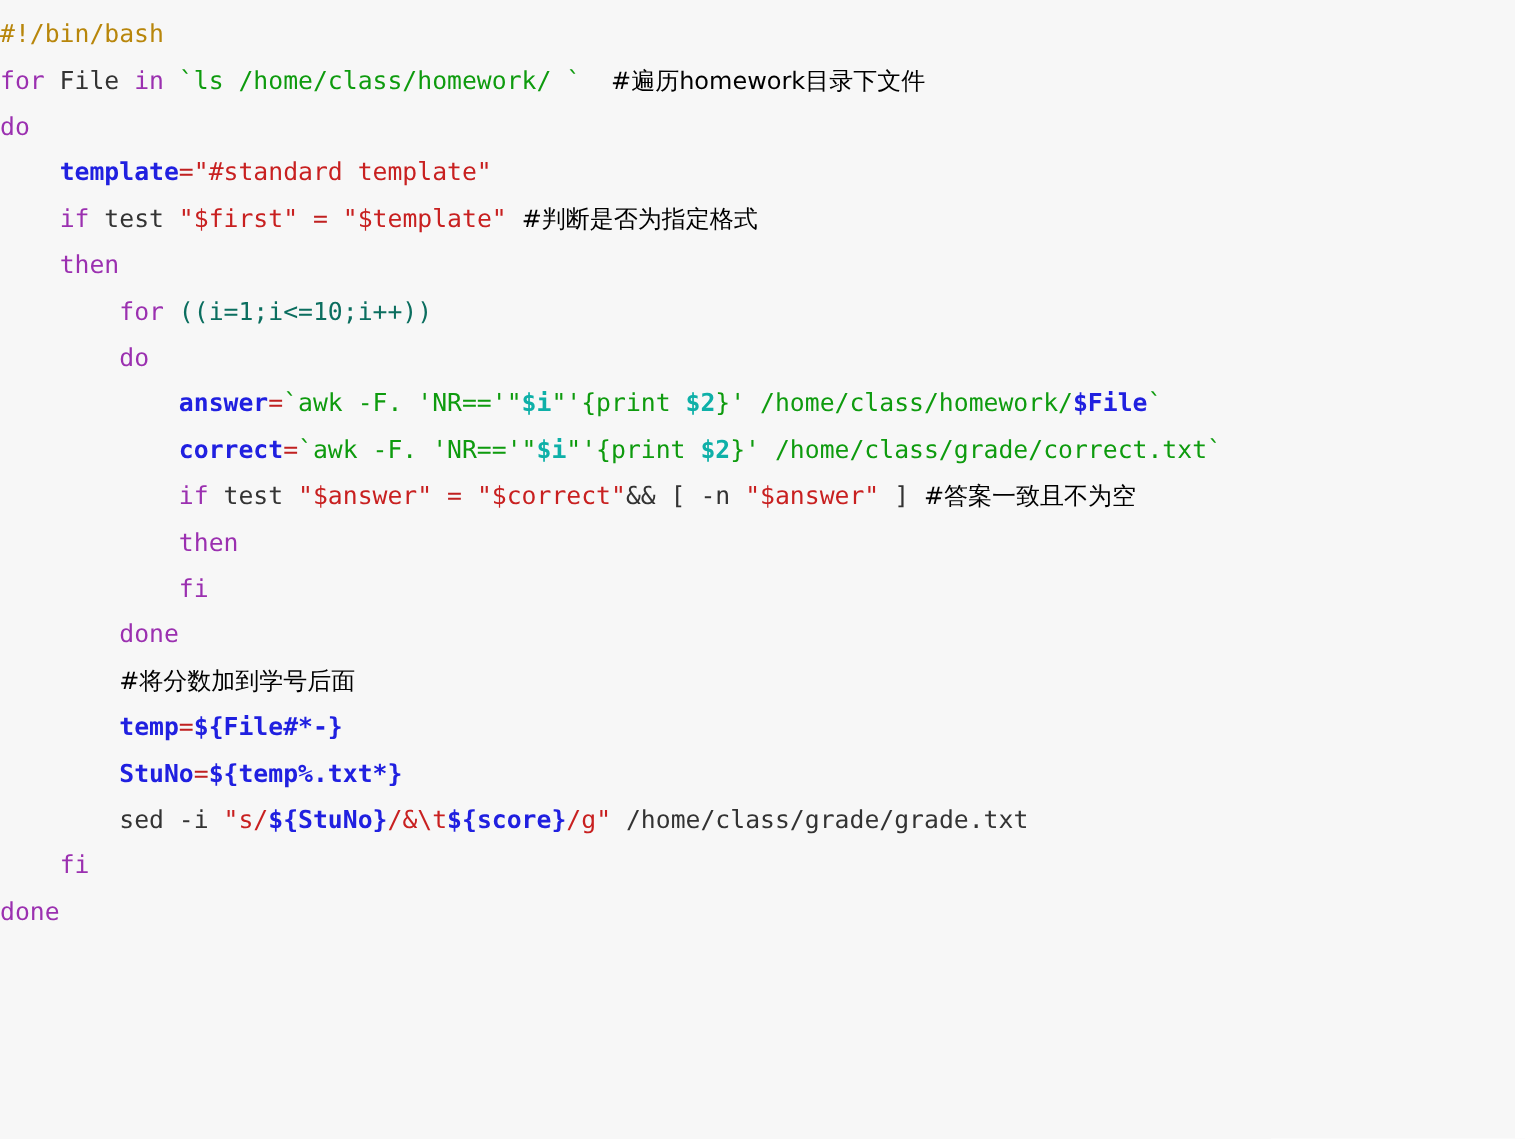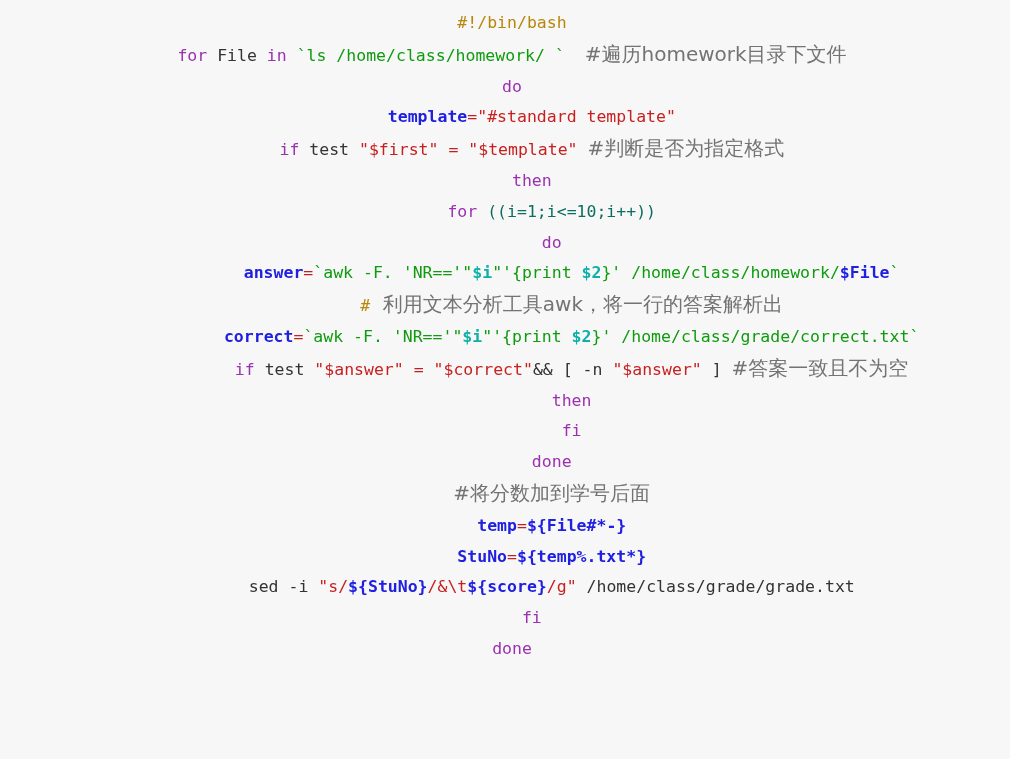--- a/index.html
+++ b/index.html
@@ -21,38 +21,37 @@
     height: 759px;
     background: #f7f7f7;
     box-sizing: border-box;
     padding: 8px 0 0 0;
   }
   .code-line {
     font-family: "DejaVu Sans Mono", "Liberation Mono", monospace;
     font-size: 16.5px;
     line-height: 30.8px;
     white-space: pre;
-    padding-left: 14px;
+    padding-left: 0;
     letter-spacing: 0px;
     color: #333333;
-    text-align: center;
   }
   .code-line > span { white-space: pre; }
 
   
   .tok-kw      { color: #9B30B0; }          
   .tok-plain   { color: #333333; }          
   .tok-var     { color: #2020E0; font-weight: bold; }  
   .tok-op      { color: #C02020; }          
   .tok-str     { color: #C82020; }          
   .tok-path    { color: #0E9B0E; }          
   .tok-dollar  { color: #0EB0A8; font-weight: bold; } 
   .tok-num     { color: #0B6E5F; }          
   .tok-cmt     { color: #B8860B; }          
-  .tok-cmt-cjk { color: #737373; font-family: "DejaVu Sans", "Liberation Sans", sans-serif; font-size: 20px; }
+  .tok-cmt-cjk { color: #000000; font-family: "DejaVu Sans", "Liberation Sans", sans-serif; font-size: 16px; }
   .tok-tick    { color: #0E9B0E; }
 </style>
 </head>
 <body>
 
 <div id="code-block">
 
   <div class="code-line"><span class="tok-cmt">#!/bin/bash</span></div>
 
   <div class="code-line"><span class="tok-kw">for</span><span class="tok-plain"> File </span><span class="tok-kw">in </span><span class="tok-tick">`</span><span class="tok-path">ls /home/class/homework/ </span><span class="tok-tick">`</span><span class="tok-plain">  </span><span class="tok-cmt-cjk">#遍历homework目录下文件</span></div>
@@ -66,21 +65,20 @@
 
   <div class="code-line"><span class="tok-plain">    </span><span class="tok-kw">then</span></div>
 
 
   <div class="code-line"><span class="tok-plain">        </span><span class="tok-kw">for</span><span class="tok-num"> ((i=1;i&lt;=10;i++))</span></div>
 
   <div class="code-line"><span class="tok-plain">        </span><span class="tok-kw">do</span></div>
 
   <div class="code-line"><span class="tok-plain">            </span><span class="tok-var">answer</span><span class="tok-op">=</span><span class="tok-tick">`</span><span class="tok-path">awk -F. 'NR=='"</span><span class="tok-dollar">$i</span><span class="tok-path">"'{print </span><span class="tok-dollar">$2</span><span class="tok-path">}' </span><span class="tok-path">/home/class/homework/</span><span class="tok-var">$File</span><span class="tok-tick">`</span></div>
 
-  <div class="code-line"><span class="tok-plain">            </span><span class="tok-cmt">#</span><span class="tok-cmt-cjk">  利用文本分析工具awk，将一行的答案解析出</span></div>
 
   <div class="code-line"><span class="tok-plain">            </span><span class="tok-var">correct</span><span class="tok-op">=</span><span class="tok-tick">`</span><span class="tok-path">awk -F. 'NR=='"</span><span class="tok-dollar">$i</span><span class="tok-path">"'{print </span><span class="tok-dollar">$2</span><span class="tok-path">}' </span><span class="tok-path">/home/class/grade/correct.txt</span><span class="tok-tick">`</span></div>
 
   <div class="code-line"><span class="tok-plain">            </span><span class="tok-kw">if</span><span class="tok-plain"> test </span><span class="tok-str">"$answer"</span><span class="tok-op"> = </span><span class="tok-str">"$correct"</span><span class="tok-plain">&amp;&amp; [ -n </span><span class="tok-str">"$answer"</span><span class="tok-plain"> ] </span><span class="tok-cmt-cjk">#答案一致且不为空</span></div>
 
   <div class="code-line"><span class="tok-plain">            </span><span class="tok-kw">then</span></div>
 
 
   <div class="code-line"><span class="tok-plain">            </span><span class="tok-kw">fi</span></div>
 

